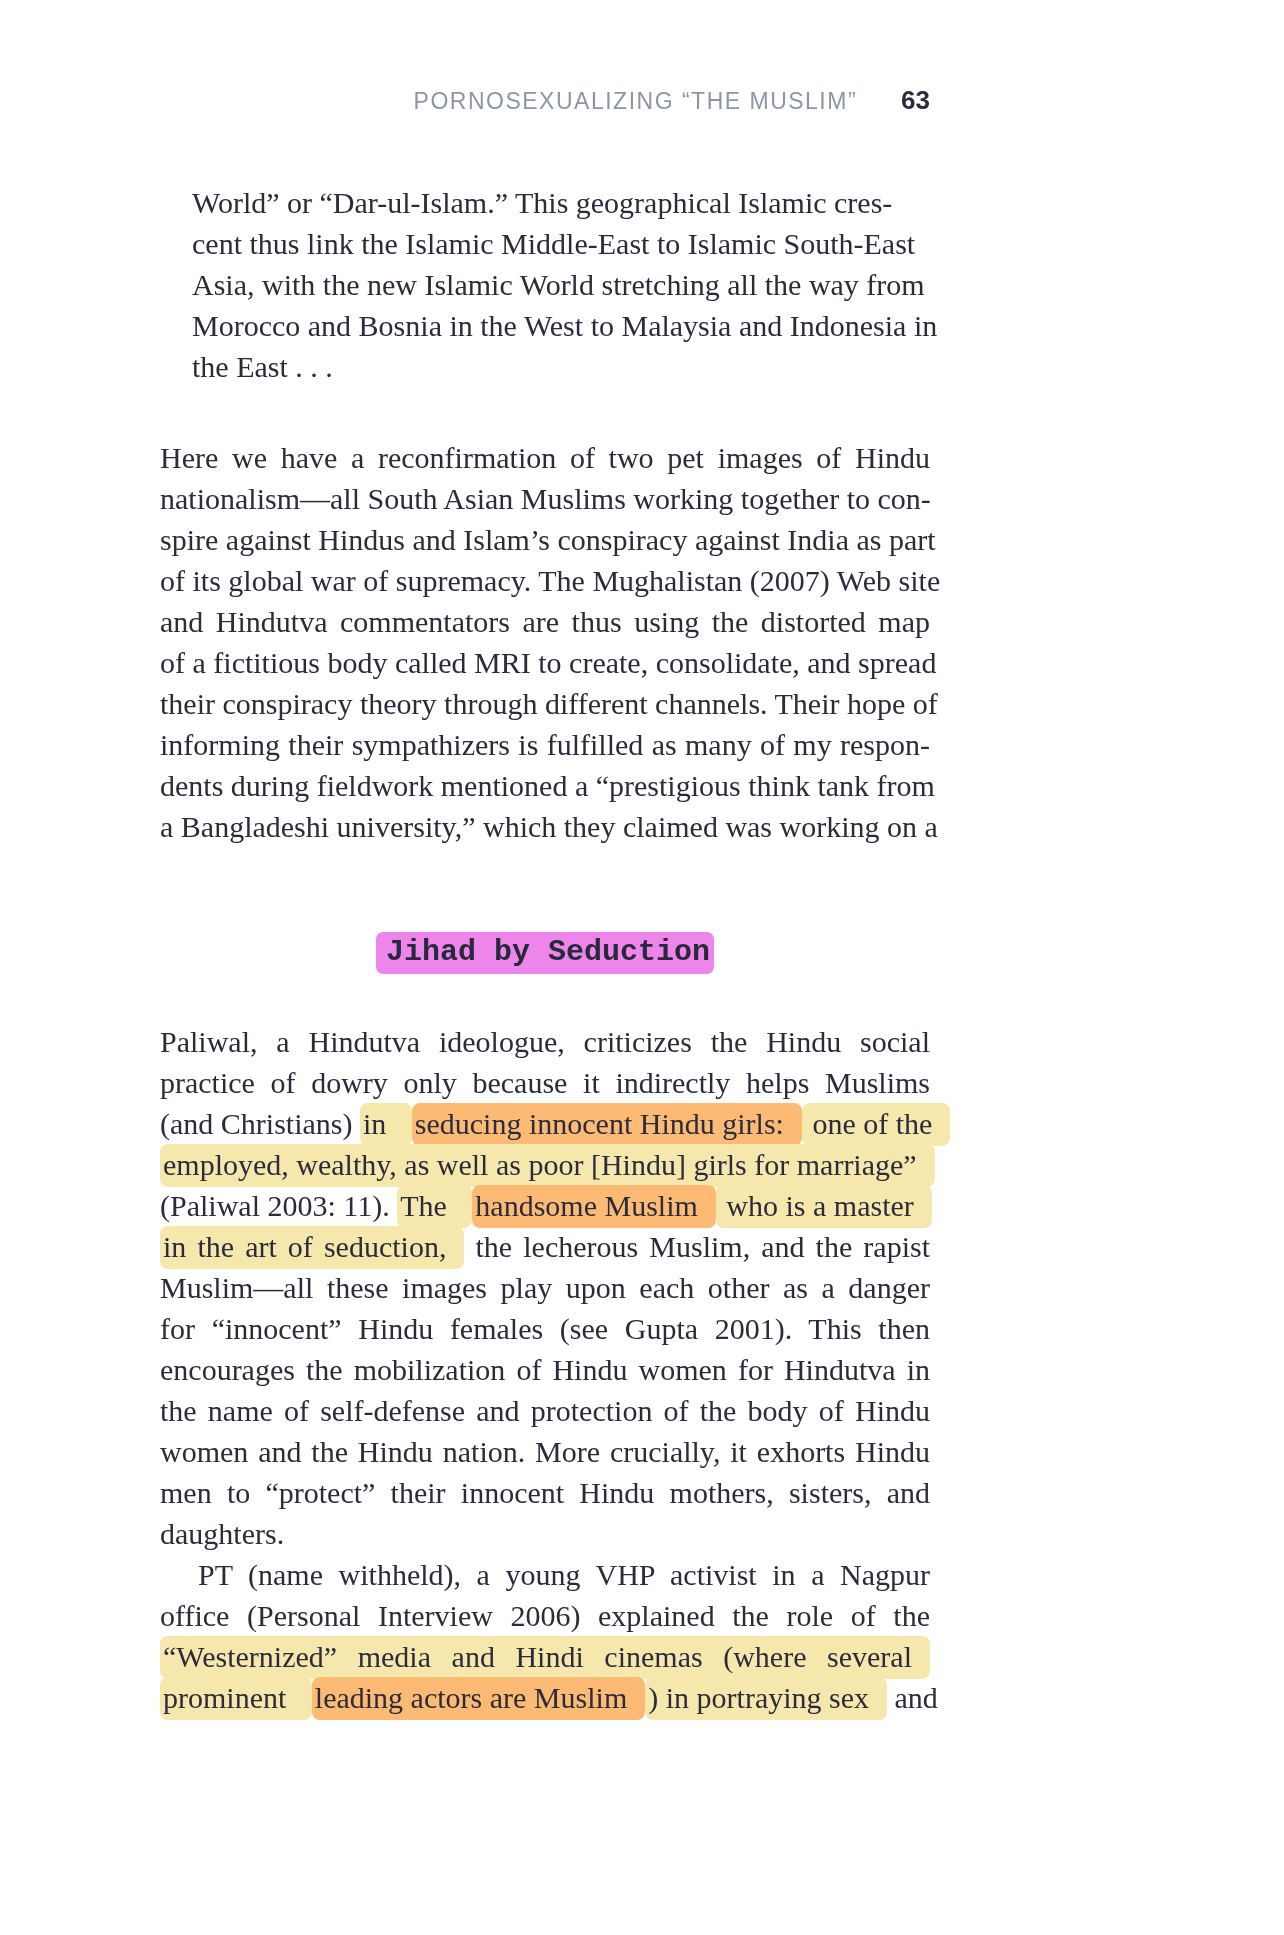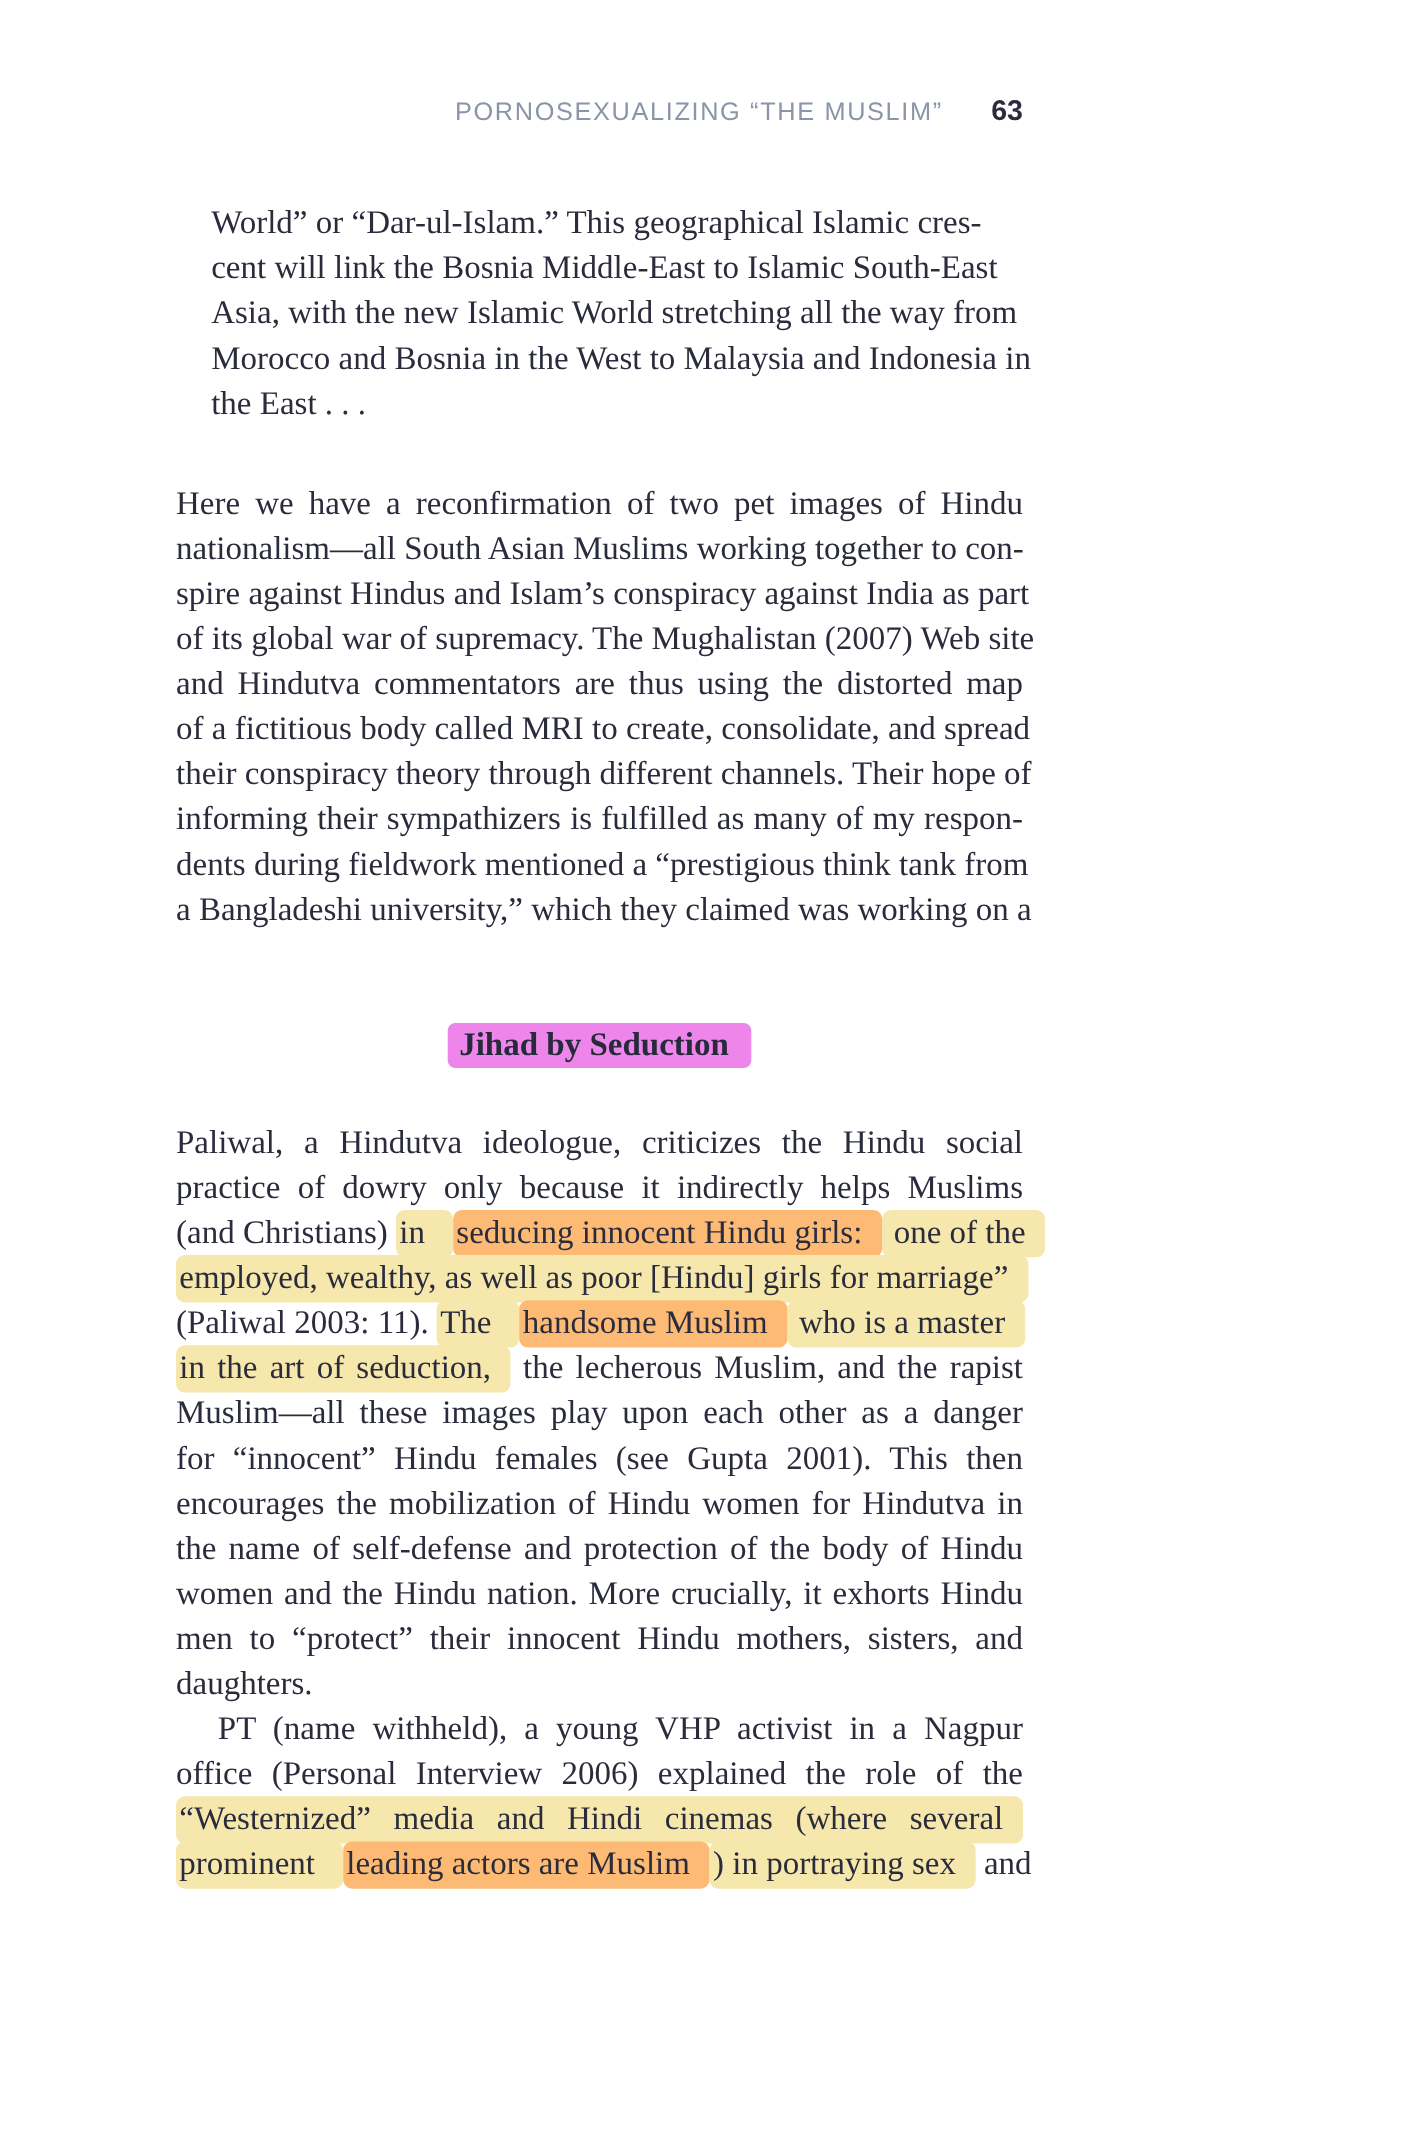--- a/index.html
+++ b/index.html
@@ -57,42 +57,43 @@
   .section-heading {
     margin-top: 82px;
     margin-bottom: 48px;
     text-align: center;
     font-weight: 700;
     font-size: 30px;
     line-height: 41px;
     color: #262a3b;
   }
   .section-heading .hl-p {
-    padding: 3px 20px 5px 10px;
+    padding: 3px 4px 5px 10px;
     border-radius: 7px;
+    font-family: Liberation Mono, monospace;
   }
   .hl { padding: 4px 18px 6px 3px; border-radius: 8px; }
   .hl-y { background: #f6e7ad; }
   .hl-g { background: #fdba74; }
   .hl-p { background: #ee85ea; }
 </style>
 </head>
 <body>
 
 <div class="page">
   <div class="content">
 
     <div class="running-header">
       <span class="running-title">PORNOSEXUALIZING “THE MUSLIM”</span>
       <span class="running-page-number">63</span>
     </div>
 
     <div class="blockquote body-text">
         <div class="tline"><span>World” or “Dar-ul-Islam.” This geographical Islamic cres-</span></div>
-        <div class="tline"><span>cent will link the Bosnia Middle-East to Islamic South-East</span></div>
+        <div class="tline"><span>cent thus link the Islamic Middle-East to Islamic South-East</span></div>
         <div class="tline"><span>Asia, with the new Islamic World stretching all the way from</span></div>
         <div class="tline"><span>Morocco and Bosnia in the West to Malaysia and Indonesia in</span></div>
         <div class="tline tlast"><span>the East . . .</span></div>
       </div>
 
     <div class="paragraph body-text">
         <div class="tline"><span>Here we have a reconfirmation of two pet images of Hindu</span></div>
         <div class="tline"><span>nationalism—all South Asian Muslims working together to con-</span></div>
         <div class="tline"><span>spire against Hindus and Islam’s conspiracy against India as part</span></div>
         <div class="tline"><span>of its global war of supremacy. The Mughalistan (2007) Web site</span></div>

